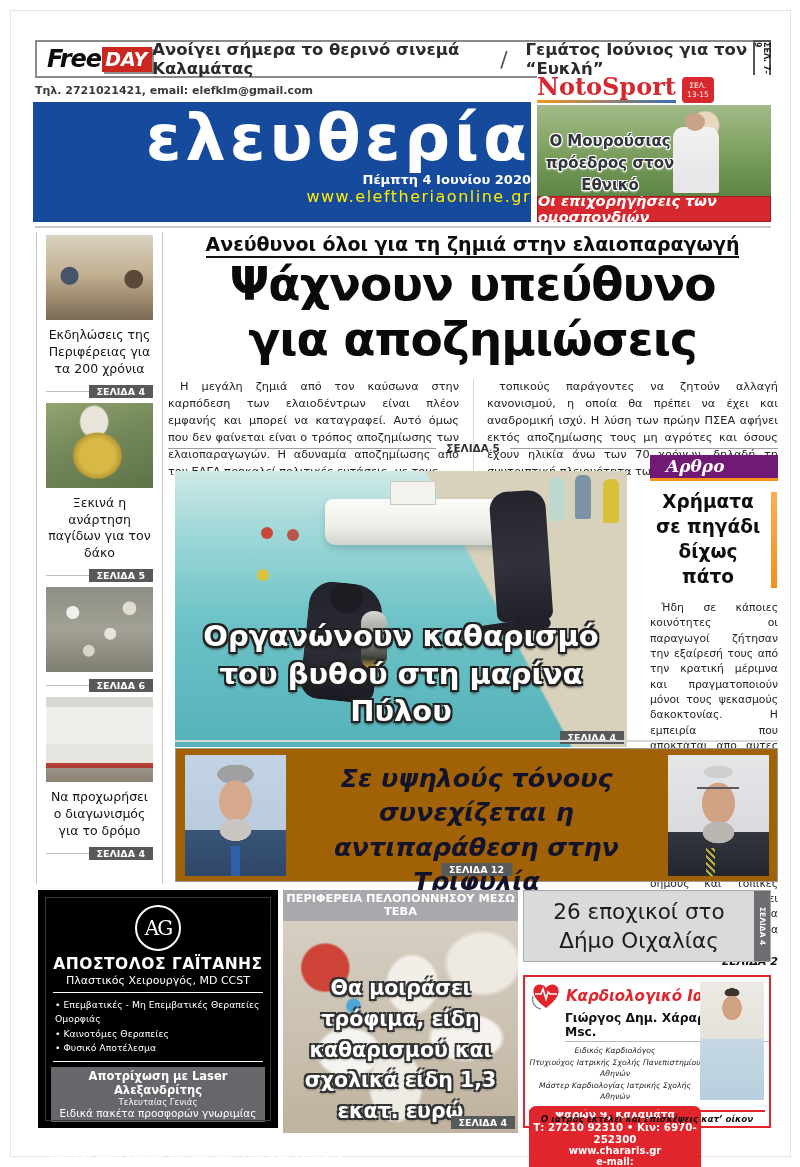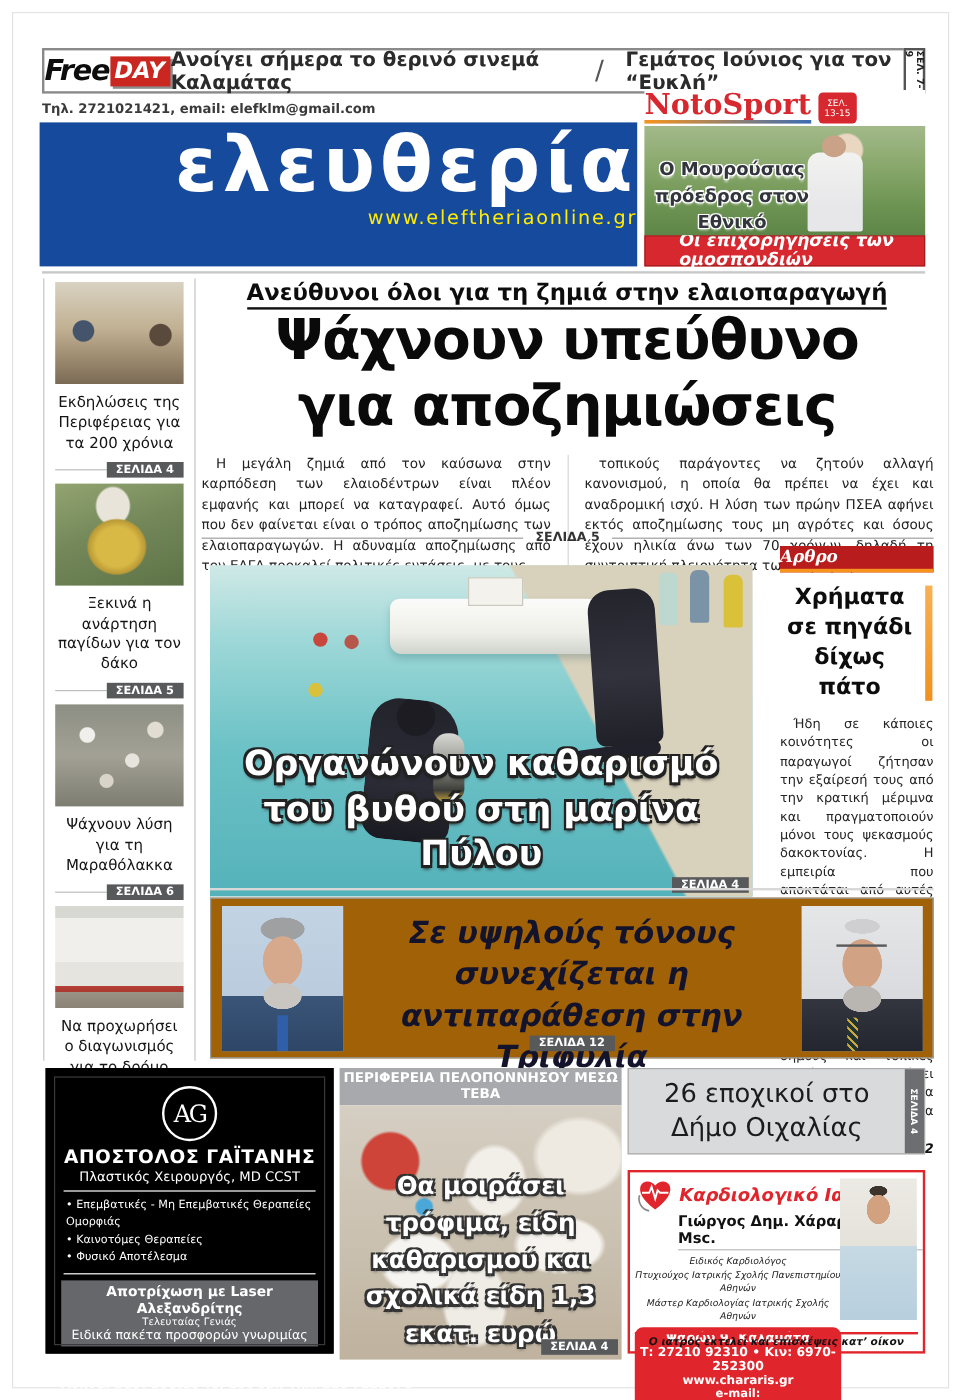--- a/index.html
+++ b/index.html
@@ -8,21 +8,21 @@
     position:relative; width:800px; height:1167px; margin:0 auto;
     background:#fff; overflow:hidden;
     font-family:"DejaVu Sans","Liberation Sans",sans-serif; color:#111;
   }
   .abs { position:absolute; }
   .scan-frame { position:absolute; left:10px; top:10px; width:781px; height:1147px;
     border:1px solid #e4e4e4; pointer-events:none; }
 
   
   .top-banner { left:35px; top:40px; width:736px; height:38px; background:#fff;
-    border:2px solid #8a8a8a; display:flex; align-items:center; }
+    border:2px solid #8a8a8a; display:flex; align-items:center; padding-left:10px; }
   .freeday { display:flex; align-items:center; font-style:italic; font-weight:bold; }
   .freeday .free { font-size:24px; letter-spacing:-1px; color:#0d0d0d; }
   .freeday .day  { font-size:19px; color:#fff; background:#c9271f; padding:1px 5px 2px 3px;
     margin-left:1px; box-shadow:2px 2px 0 #8c8c8c; }
   .banner-headline { font-size:16.5px; font-weight:bold; color:#2b2b2b; }
   .banner-sep { font-size:22px; color:#555; font-weight:normal; margin:0 18px; }
   .banner-flex { flex:1; display:flex; align-items:center; justify-content:center; }
   .banner-pageref { position:absolute; right:-2px; top:-2px; height:38px; width:18px;
     background:#fff; border:2px solid #555; writing-mode:vertical-rl;
     font-size:8px; font-weight:bold; color:#222; display:flex; align-items:center; justify-content:center; }
@@ -53,21 +53,21 @@
       linear-gradient(180deg,#a3b98a 0%, #8aa96d 35%, #6f9554 70%, #5d8547 100%); }
   .ns-figure { position:absolute; right:52px; top:22px; width:46px; height:66px;
     background:linear-gradient(180deg,#f2f2f0 0%, #e7e7ea 70%); border-radius:10px 10px 2px 2px; }
   .ns-head { position:absolute; right:66px; top:8px; width:20px; height:18px; border-radius:50%;
     background:#caa287; }
   .ns-headline { position:absolute; left:8px; top:26px; width:130px; text-align:center;
     font-size:15px; font-weight:bold; color:#33353d; line-height:1.45;
     text-shadow:-1px -1px 0 #fff,1px -1px 0 #fff,-1px 1px 0 #fff,1px 1px 0 #fff,0 2px 2px rgba(255,255,255,.8); }
   .ns-banner { height:26px; background:#d6282e; border:1px solid #9f1d1d; color:#fff;
     display:flex; align-items:center; justify-content:center; font-size:14.5px;
-    font-weight:bold; font-style:italic;padding-left:28px; }
+    font-weight:bold; font-style:italic; }
 
   .rule { background:#c9c9c9; }
 
   
   .sidebar { left:36px; top:232px; width:127px; height:652px;
     border-left:1px solid #c6c6c6; border-right:1px solid #c6c6c6; padding:3px 9px 0 9px; }
   .side-item { margin-bottom:5px; }
   .side-photo { width:107px; height:85px; }
   .p-office { background:
       radial-gradient(circle at 22% 48%, #44546b 9%, transparent 10%),
@@ -127,22 +127,22 @@
   .fin { position:absolute; left:306px; top:150px; width:70px; height:12px; background:#20212a;
     border-radius:4px 12px 12px 4px; transform:rotate(-8deg); }
   .person { position:absolute; width:16px; height:44px; border-radius:6px 6px 2px 2px; }
   .marina-caption { position:absolute; left:0; bottom:16px; width:100%; text-align:center;
     font-size:29px; font-weight:bold; color:#fff; line-height:1.3;
     text-shadow:-2px -2px 0 #222,2px -2px 0 #222,-2px 2px 0 #222,2px 2px 0 #222,0 3px 3px #222; }
   .marina-badge { position:absolute; right:3px; bottom:3px; }
 
   
   .arthro { left:650px; top:455px; width:128px; }
-  .arthro-header { background:#b91c1c; color:#fff; font-family:"DejaVu Serif","Liberation Serif",serif;
-    font-style:italic; font-weight:bold; font-size:14px; padding:1px 0 2px;
+  .arthro-header { background:#701a75; color:#fff; font-family:"DejaVu Serif","Liberation Serif",serif;
+    font-style:italic; font-weight:bold; font-size:17px; padding:1px 16px 2px;
     border-bottom:3px solid #f7941d; }
   .arthro-titlewrap { position:relative; margin-top:9px; padding-right:12px; }
   .arthro-orangebar { position:absolute; right:1px; top:2px; bottom:2px; width:6px;
     background:linear-gradient(180deg,#f9b053,#f2901e); }
   .arthro-title { font-size:18.5px; font-weight:bold; text-align:center; line-height:1.35; color:#0d0d0d; }
   .arthro-body { margin-top:10px; font-size:10.8px; line-height:1.42; text-align:justify;
     color:#242424; text-indent:11px; }
   .arthro-pageref { text-align:right; font-size:11px; font-weight:bold; font-style:italic; margin-top:3px; }
 
   
@@ -258,20 +258,21 @@
     <div class="banner-pageref">ΣΕΛ. 7-9</div>
   </div>
 
   <div class="abs contact-row">
     <span>Τηλ. 2721021421, email: elefklm@gmail.com</span>
     <span>Αρ. φύλλου 12798 - Τιμή 1€</span>
   </div>
 
   <div class="abs masthead">
     <div class="logo">ελευθερία</div>
+    <div class="date">Πέμπτη 4 Ιουνίου 2020</div>
     <div class="url">www.eleftheriaonline.gr</div>
   </div>
 
   <div class="abs notosport">
     <div class="ns-brandrow">
       <span class="ns-brand">NotoSport</span>
       <span class="ns-badge">
         <span>ΣΕΛ.</span><br>
         <span>13-15</span>
       </span>
@@ -301,21 +302,20 @@
       <div class="side-photo p-olive"></div>
       <div class="side-caption">Ξεκινά η ανάρτηση παγίδων για τον δάκο</div>
       <div class="side-pageline">
           <span class="ln"></span>
         <span class="badge">ΣΕΛΙΔΑ 5</span>
         </div>
     </div>
 
     <div class="side-item">
       <div class="side-photo p-garbage"></div>
-      <div class="side-caption">Ψάχνουν λύση για τη Μαραθόλακκα</div>
       <div class="side-pageline">
           <span class="ln"></span>
         <span class="badge">ΣΕΛΙΔΑ 6</span>
         </div>
     </div>
 
     <div class="side-item">
       <div class="side-photo p-building"></div>
       <div class="side-caption">Να προχωρήσει ο διαγωνισμός για το δρόμο</div>
       <div class="side-pageline">

